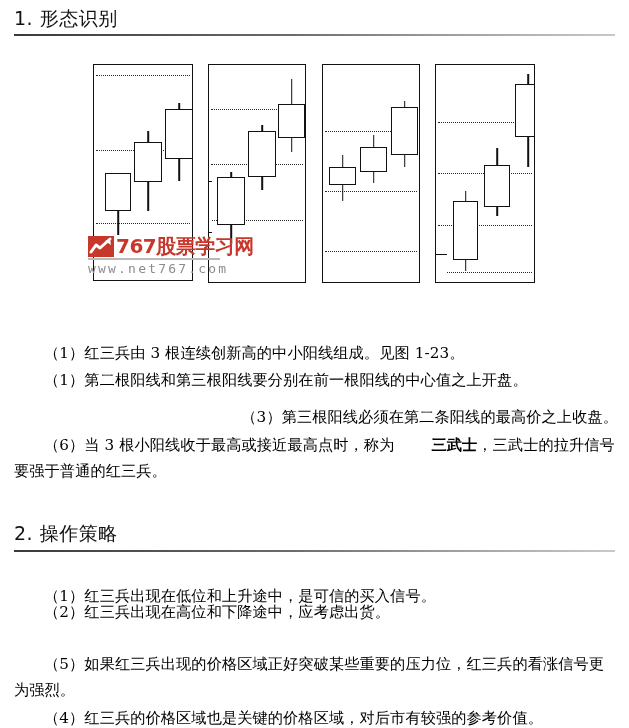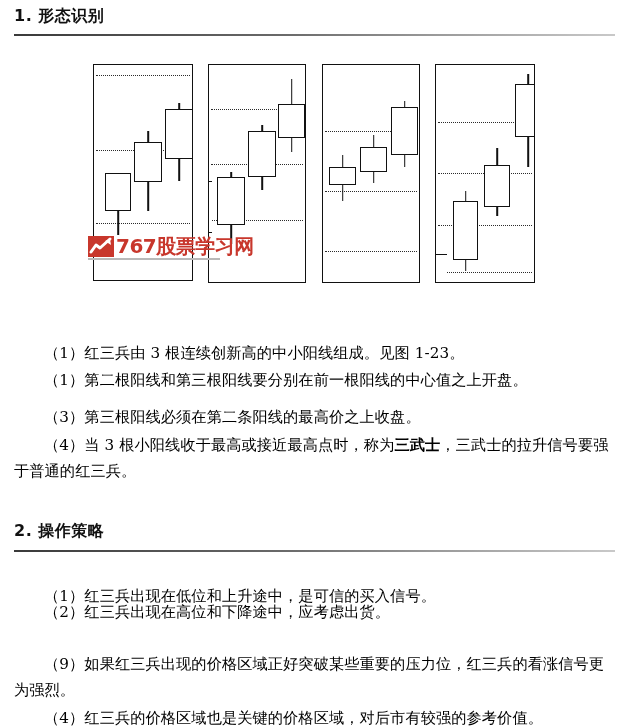--- a/index.html
+++ b/index.html
@@ -13,22 +13,22 @@
     position: relative;
     font-family: "DejaVu Sans", "Liberation Sans", sans-serif;
     color: #1a1a1a;
     overflow: hidden;
   }
 
   
   .section-heading {
     position: absolute;
     left: 14px;
-    font-size: 16px;
-    font-weight: bold;
+    font-size: 19px;
+    font-weight: normal;
     letter-spacing: 0.5px;
     color: #111111;
     white-space: nowrap;
   }
   .heading-rule {
     position: absolute;
     left: 14px;
     width: 601px;
     height: 2px;
     background: linear-gradient(90deg,#3a3a3a 0%, #6a6a6a 45%, #9a9a9a 70%, #c9c9c9 100%);
@@ -145,21 +145,21 @@
     position: absolute;
     left: 14px;
     width: 604px;
     font-family: "DejaVu Serif", "Liberation Serif", serif;
     font-size: 15.2px;
     line-height: 26px;
     color: #000000;
     text-indent: 30px;
     letter-spacing: 0.1px;
   }
-  .para b { font-weight: bold; }
+  .para b { font-weight: bold; margin-left: 37px; }
 </style>
 </head>
 <body>
 
 <div class="section-heading" style="top:6px;">1. 形态识别</div>
 <div class="heading-rule" style="top:34px;"></div>
 
 <div id="figure">
 
   <div class="panel" style="left:93px; top:64px; width:100px; height:217px;">
@@ -247,28 +247,29 @@
     <div class="wm-row">
       <span class="wm-logo">
         <svg width="26" height="21" viewBox="0 0 26 21" aria-hidden="true">
           <polyline points="3,16 8,9 12,12 22,3" fill="none" stroke="#ffffff" stroke-width="3" stroke-linecap="round" stroke-linejoin="round"></polyline>
           <polygon points="22,3 23,9 17,5" fill="#ffffff"></polygon>
         </svg>
       </span>
       <span class="wm-brand">767股票学习网</span>
     </div>
     <div class="wm-underline"></div>
+    <div class="wm-url">www.net767.com</div>
   </div>
 
 </div>
 
 <div class="para" style="top:340px;">（1）红三兵由 3 根连续创新高的中小阳线组成。见图 1-23。</div>
 <div class="para" style="top:367px;">（1）第二根阳线和第三根阳线要分别在前一根阳线的中心值之上开盘。</div>
-<div class="para" style="top:404px;">（3）第三根阳线必须在第二条阳线的最高价之上收盘。</div>
-<div class="para" style="top:432px;"><span>（4）当 3 根小阳线收于最高或接近最高点时，称为</span><b>三武士</b><span>，三武士的拉升信号要强于普通的红三兵。</span></div>
+<div class="para" style="top:404px;text-align:right;">（3）第三根阳线必须在第二条阳线的最高价之上收盘。</div>
+<div class="para" style="top:432px;"><span>（6）当 3 根小阳线收于最高或接近最高点时，称为</span><b>三武士</b><span>，三武士的拉升信号要强于普通的红三兵。</span></div>
 
 <div class="section-heading" style="top:521px;text-align:center;">2. 操作策略</div>
 <div class="heading-rule" style="top:550px;"></div>
 
 <div class="para" style="top:583px;">（1）红三兵出现在低位和上升途中，是可信的买入信号。</div>
 <div class="para" style="top:599px;">（2）红三兵出现在高位和下降途中，应考虑出货。</div>
-<div class="para" style="top:651px;">（9）如果红三兵出现的价格区域正好突破某些重要的压力位，红三兵的看涨信号更为强烈。</div>
+<div class="para" style="top:651px;">（5）如果红三兵出现的价格区域正好突破某些重要的压力位，红三兵的看涨信号更为强烈。</div>
 <div class="para" style="top:705px;">（4）红三兵的价格区域也是关键的价格区域，对后市有较强的参考价值。</div>
 
 </body></html>

